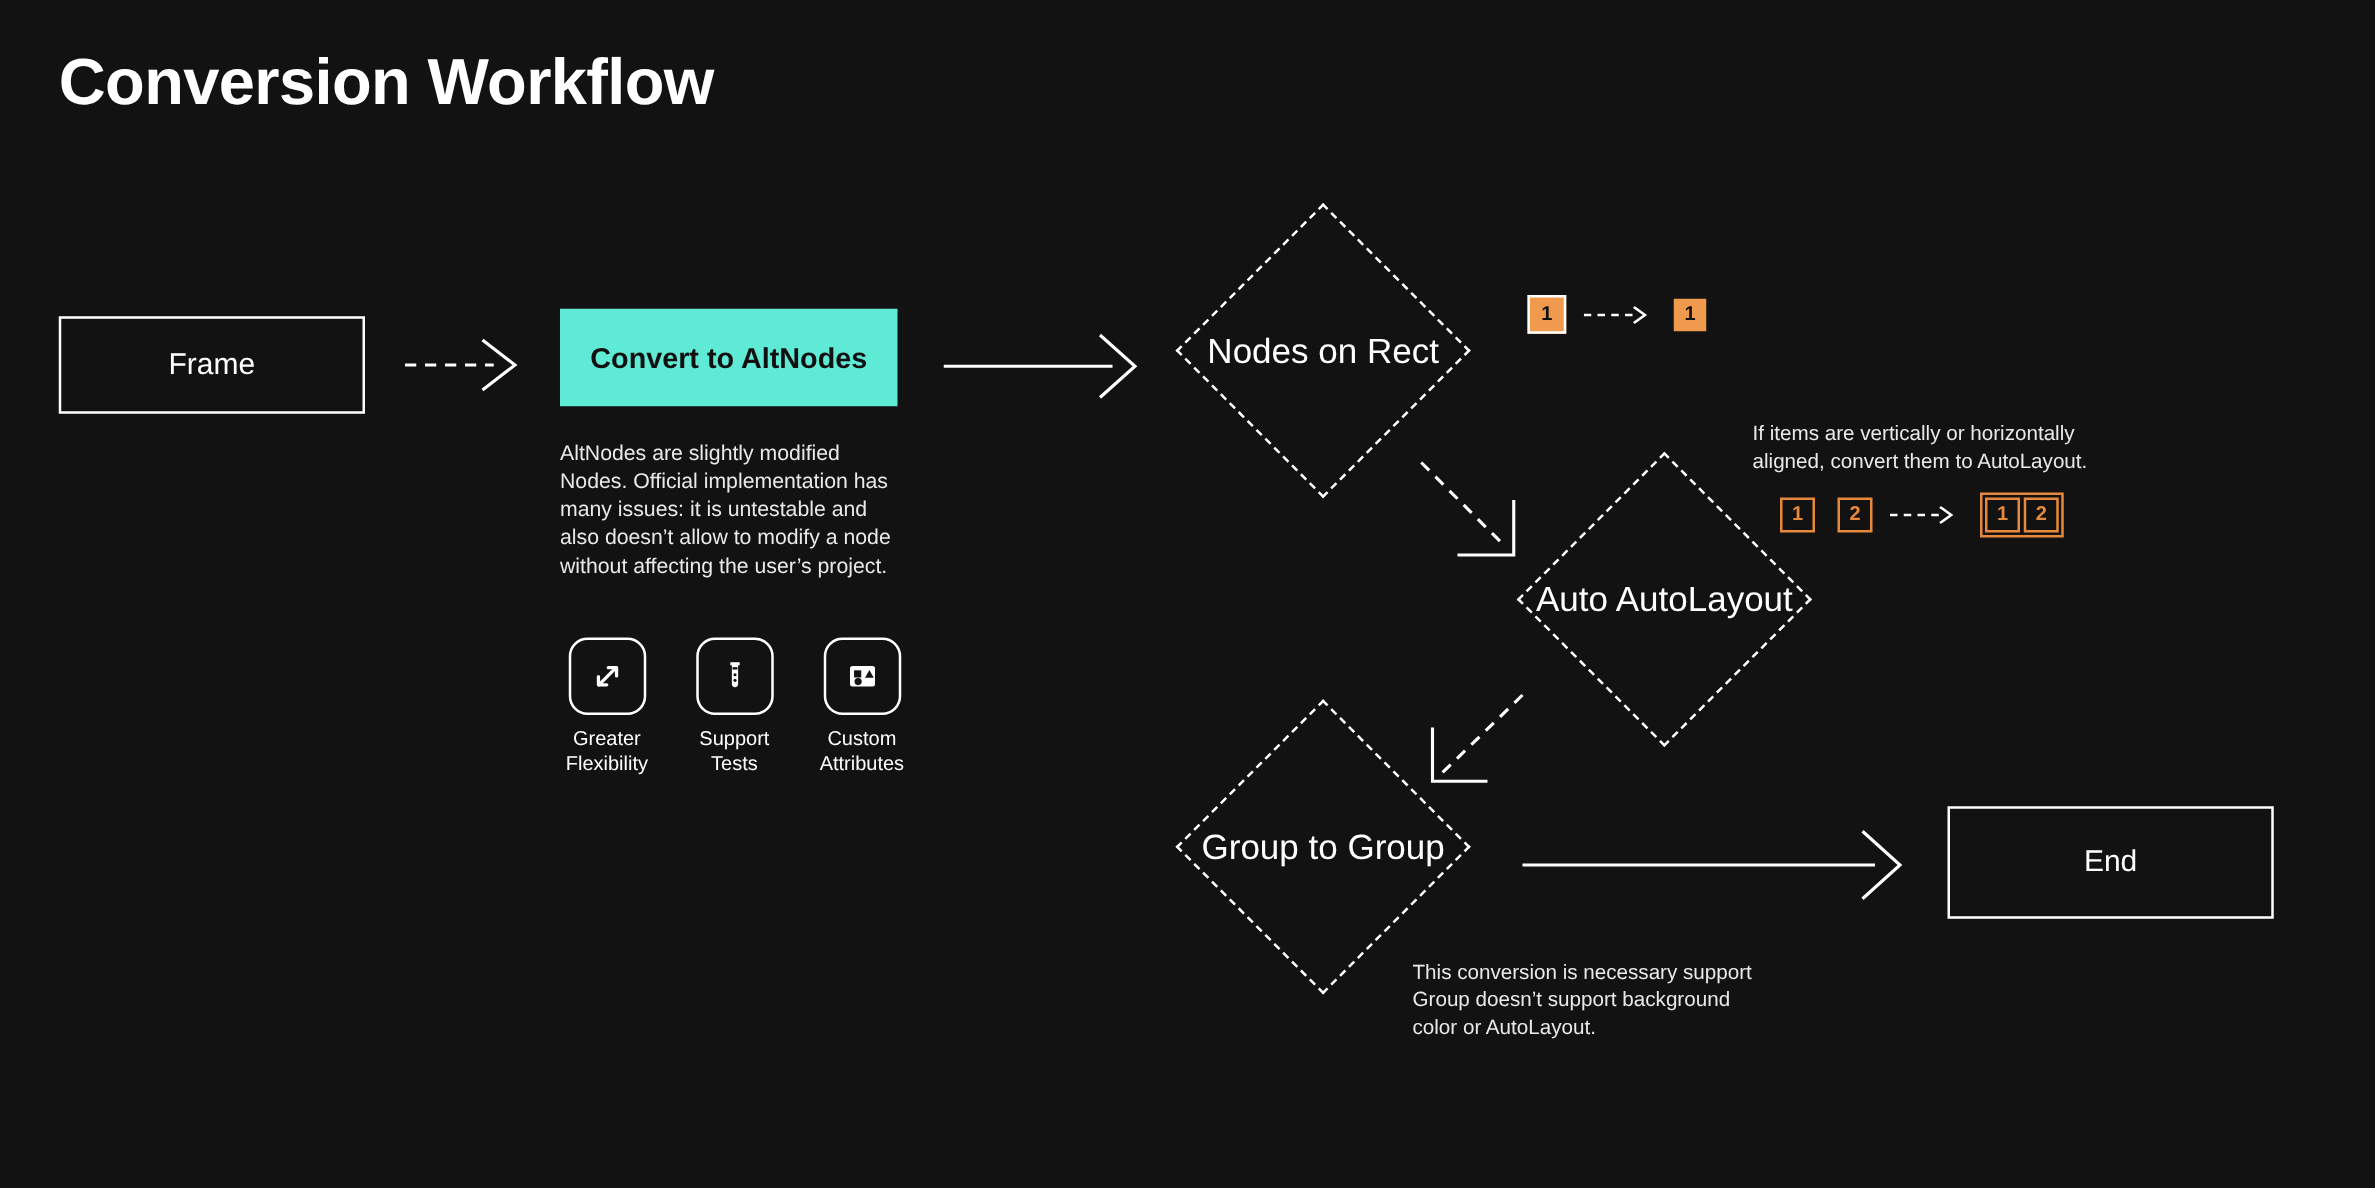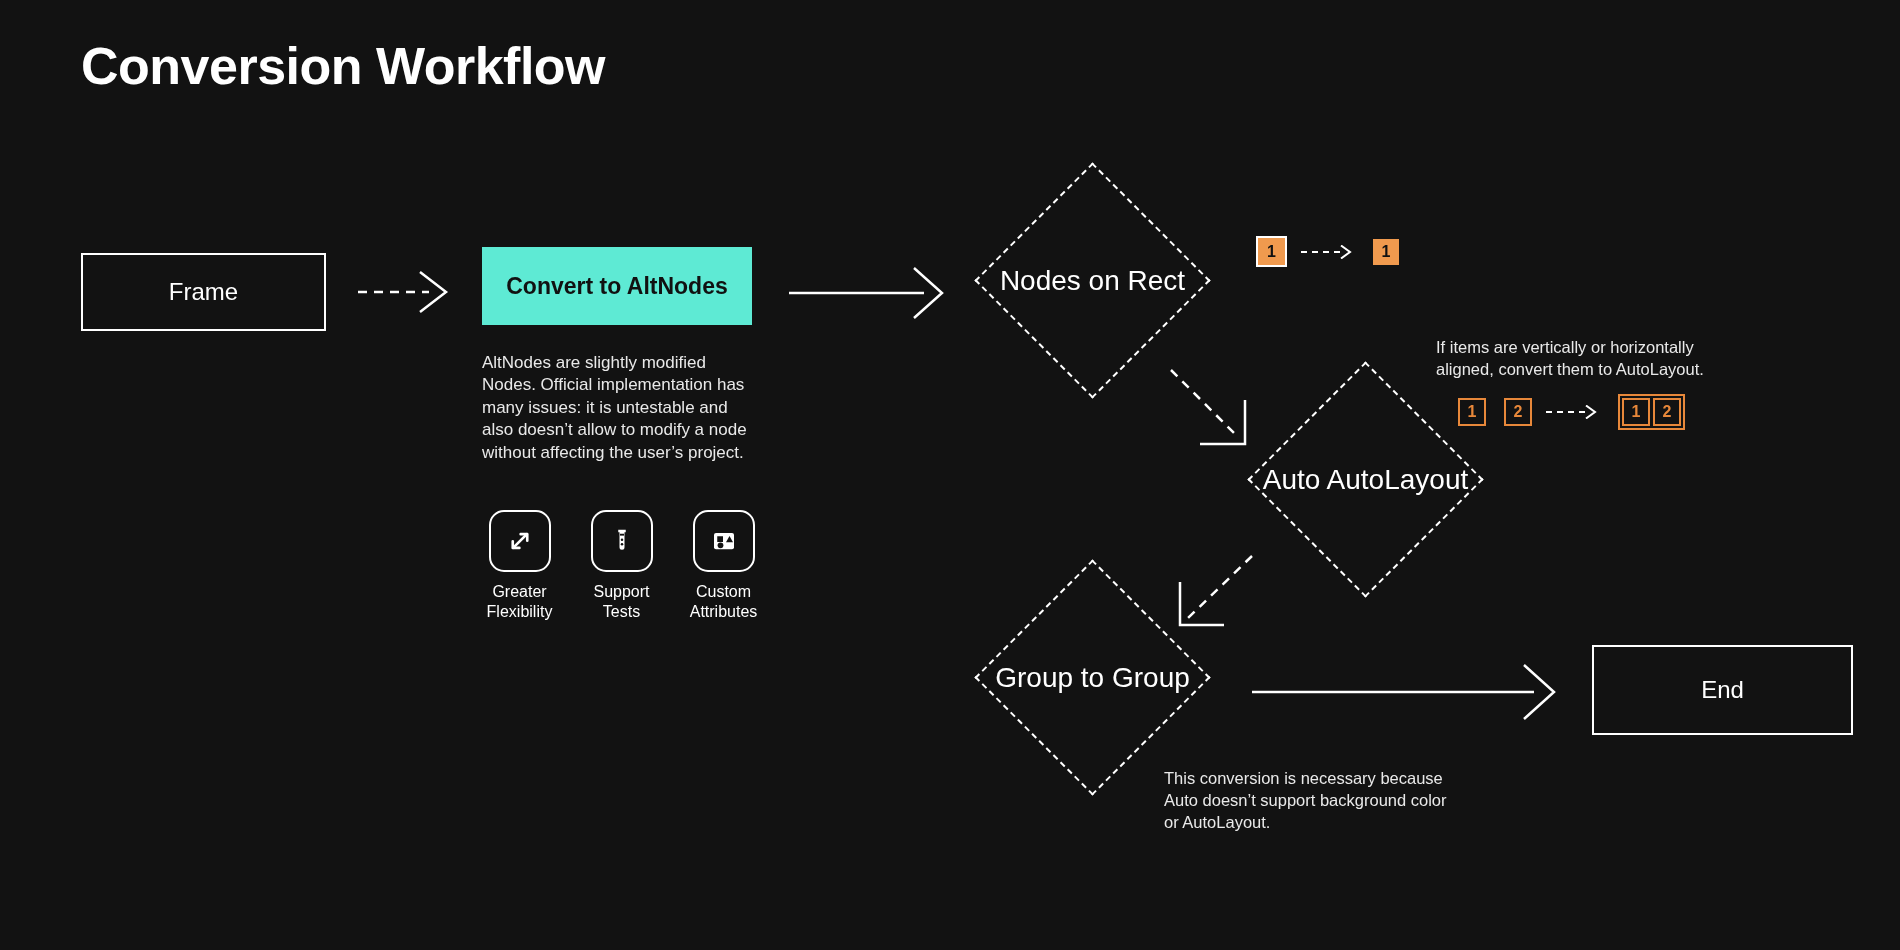--- a/index.html
+++ b/index.html
@@ -7,21 +7,21 @@
     width: 1900px;
     height: 950px;
     background: #121212;
     overflow: hidden;
   }
   body {
     font-family: "Liberation Sans", sans-serif;
     color: #ffffff;
     position: relative;
   }
-  .canvas { position: absolute; inset: 0; margin-left: 34px; }
+  .canvas { position: absolute; inset: 0; }
 
   
   #page-title {
     position: absolute;
     left: 47px;
     top: 36px;
     font-size: 52px;
     font-weight: bold;
     letter-spacing: -0.5px;
     color: #ffffff;
@@ -303,15 +303,15 @@
     <svg class="mini-arrow" viewBox="0 0 58 14">
       <line x1="0" y1="7" x2="40" y2="7" stroke="#ffffff" stroke-width="2" stroke-dasharray="6 5"></line>
       <polyline points="40,0.5 49,7 40,13.5" fill="none" stroke="#ffffff" stroke-width="2"></polyline>
     </svg>
     <div class="badge-group framed">
       <div class="badge outlined">1</div>
       <div class="badge outlined">2</div>
     </div>
   </div>
 
-  <div class="annotation-text" id="annotation-group">This conversion is necessary because Auto doesn’t support background color or AutoLayout.</div>
+  <div class="annotation-text" id="annotation-group">This conversion is necessary support Group doesn’t support background color or AutoLayout.</div>
 
 </div>
 
 </body></html>

